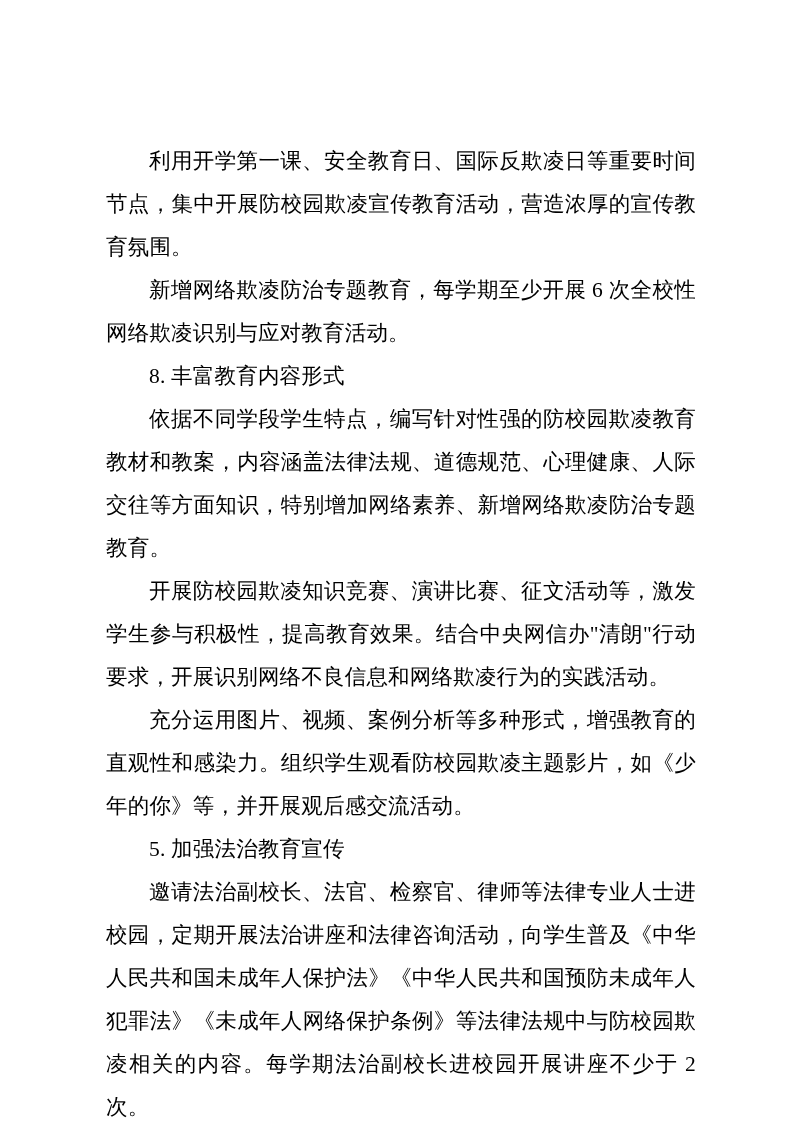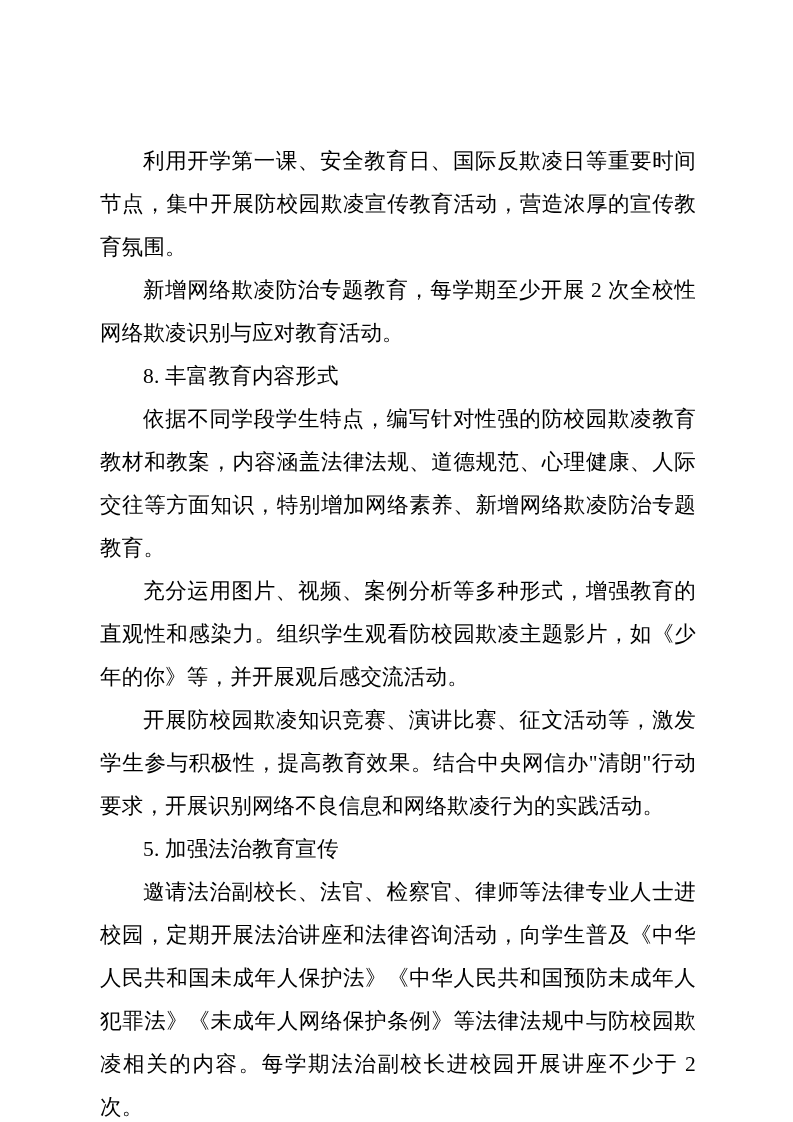--- a/index.html
+++ b/index.html
@@ -23,38 +23,38 @@
     left: 98px;
     top: 140px;
     width: 598px;
   }
   .para {
     font-size: 21.5px;
     line-height: 43px;
     color: #000000;
     text-align: justify;
     text-justify: inter-ideograph;
-    margin: 0 0 0 2px;
+    margin: 0 0 0 8px;
     letter-spacing: 0.2px;
     text-indent: 2em;
     font-family: "Liberation Serif", "DejaVu Serif", serif;
   }
   .para.numbered {
     text-indent: 2em;
   }
 </style>
 </head>
 <body>
 
 <div class="page">
   <div class="doc-body">
 
     <p class="para">利用开学第一课、安全教育日、国际反欺凌日等重要时间节点，集中开展防校园欺凌宣传教育活动，营造浓厚的宣传教育氛围。</p>
-    <p class="para">新增网络欺凌防治专题教育，每学期至少开展 2 次全校性网络欺凌识别与应对教育活动。</p>
+    <p class="para">新增网络欺凌防治专题教育，每学期至少开展 6 次全校性网络欺凌识别与应对教育活动。</p>
     <p class="para numbered">8. 丰富教育内容形式</p>
     <p class="para">依据不同学段学生特点，编写针对性强的防校园欺凌教育教材和教案，内容涵盖法律法规、道德规范、心理健康、人际交往等方面知识，特别增加网络素养、新增网络欺凌防治专题教育。</p>
+    <p class="para">开展防校园欺凌知识竞赛、演讲比赛、征文活动等，激发学生参与积极性，提高教育效果。结合中央网信办"清朗"行动要求，开展识别网络不良信息和网络欺凌行为的实践活动。</p>
     <p class="para">充分运用图片、视频、案例分析等多种形式，增强教育的直观性和感染力。组织学生观看防校园欺凌主题影片，如《少年的你》等，并开展观后感交流活动。</p>
-    <p class="para">开展防校园欺凌知识竞赛、演讲比赛、征文活动等，激发学生参与积极性，提高教育效果。结合中央网信办"清朗"行动要求，开展识别网络不良信息和网络欺凌行为的实践活动。</p>
     <p class="para numbered">5. 加强法治教育宣传</p>
     <p class="para">邀请法治副校长、法官、检察官、律师等法律专业人士进校园，定期开展法治讲座和法律咨询活动，向学生普及《中华人民共和国未成年人保护法》《中华人民共和国预防未成年人犯罪法》《未成年人网络保护条例》等法律法规中与防校园欺凌相关的内容。每学期法治副校长进校园开展讲座不少于 2 次。</p>
 
   </div>
 </div>
 
 </body></html>

